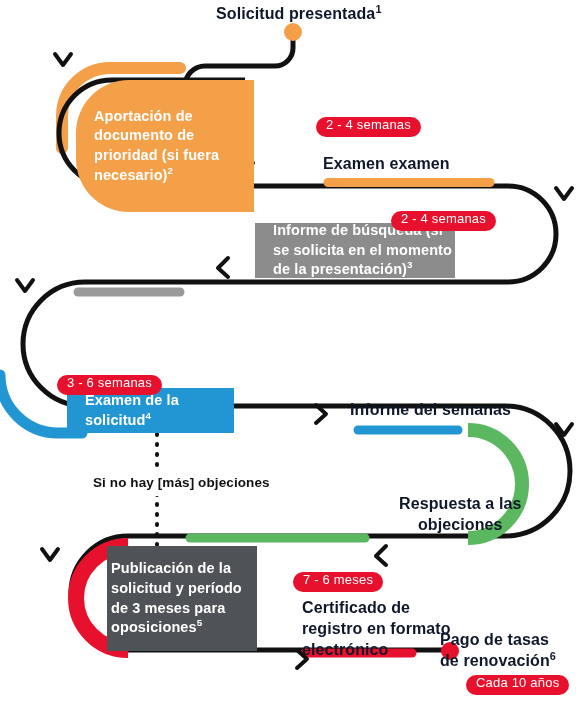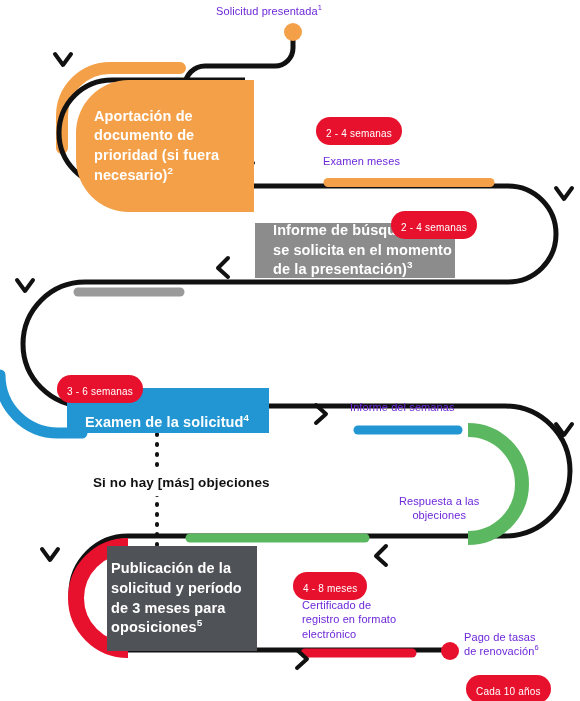--- a/index.html
+++ b/index.html
@@ -6,25 +6,25 @@
   body{width:580px;height:701px;overflow:hidden;
        font-family:"Liberation Sans","DejaVu Sans",sans-serif;}
   #stage{position:relative;width:580px;height:701px;background:#fff;}
   svg.layer{position:absolute;left:0;top:0;width:580px;height:701px;}
 
   .node-box{position:absolute;box-sizing:border-box;display:flex;
             align-items:center;}
   .node-box .node-text{color:#ffffff;font-weight:bold;font-size:14.5px;
             line-height:1.35;padding:0 0 0 18px;letter-spacing:.1px;}
 
-  .lbl{position:absolute;color:#6d28d9;font-weight:normal;font-size:11px;
+  .lbl{position:absolute;color:#0f172a;font-weight:bold;font-size:16px;
        line-height:1.3;letter-spacing:.1px;white-space:pre-line;}
 
   .badge{position:absolute;background:#e8112d;color:#fff;border-radius:999px;
-         font-size:10px;line-height:1;padding:12px 10px 6px;white-space:nowrap;
+         font-size:13px;line-height:1;padding:1px 10px 6px;white-space:nowrap;
          font-weight:400;letter-spacing:.2px;}
 
   .cond{position:absolute;background:#ffffff;color:#111;font-weight:bold;
         font-size:13.5px;padding:5px 8px 6px;white-space:nowrap;letter-spacing:.1px;text-align:center;}
   sup{font-size:.68em;vertical-align:super;line-height:0;}
 </style>
 </head>
 <body>
 
 <div id="stage">
@@ -88,48 +88,48 @@
 
   <div class="node-box" style="left:76px;top:80px;width:178px;height:132px;background:#F4A048;
               border-radius:53px 0 0 53px;align-items:center;">
     <div class="node-text">Aportación de<br>documento de<br>prioridad (si fuera<br>necesario)<sup>2</sup></div>
   </div>
 
   <div class="node-box" style="left:255px;top:223px;width:200px;height:55px;background:#8C8C8C;">
     <div class="node-text">Informe de búsqueda (si<br>se solicita en el momento<br>de la presentación)<sup>3</sup></div>
   </div>
 
-  <div class="node-box" style="left:67px;top:388px;width:202px;height:45px;background:#2196D3;align-items:flex-end;">
+  <div class="node-box" style="left:67px;top:388px;width:167px;height:45px;background:#2196D3;">
     <div class="node-text">Examen de la solicitud<sup>4</sup></div>
   </div>
 
   <div class="node-box" style="left:107px;top:546px;width:150px;height:105px;background:#4F5257;">
     <div class="node-text" style="padding-left:4px;">Publicación de la<br>solicitud y período<br>de 3 meses para<br>oposiciones<sup>5</sup></div>
   </div>
 
   <div class="lbl" style="left:216px;top:4px;">Solicitud presentada<sup>1</sup></div>
 
-  <div class="lbl" style="left:323px;top:154px;">Examen meses</div>
+  <div class="lbl" style="left:323px;top:154px;">Examen examen</div>
 
   <div class="lbl" style="left:350px;top:400px;">Informe del semanas</div>
 
   <div class="lbl" style="left:399px;top:494px;text-align:center;">Respuesta a las
 objeciones</div>
 
   <div class="lbl" style="left:302px;top:598px;">Certificado de
 registro en formato
 electrónico</div>
 
-  <div class="lbl" style="left:464px;top:630px;">Pago de tasas<br>de renovación<sup>6</sup></div>
+  <div class="lbl" style="left:440px;top:630px;">Pago de tasas<br>de renovación<sup>6</sup></div>
 
   <div class="cond" style="left:85px;top:470px;">Si no hay [más] objeciones</div>
 
   <div class="badge" style="left:316px;top:117px;">2 - 4 semanas</div>
 
   <div class="badge" style="left:391px;top:211px;">2 - 4 semanas</div>
 
   <div class="badge" style="left:57px;top:375px;text-align:right;">3 - 6 semanas</div>
 
-  <div class="badge" style="left:293px;top:572px;">4 - 8 meses</div>
+  <div class="badge" style="left:293px;top:572px;">7 - 6 meses</div>
 
   <div class="badge" style="left:466px;top:675px;">Cada 10 años</div>
 
 </div>
 
 </body></html>

